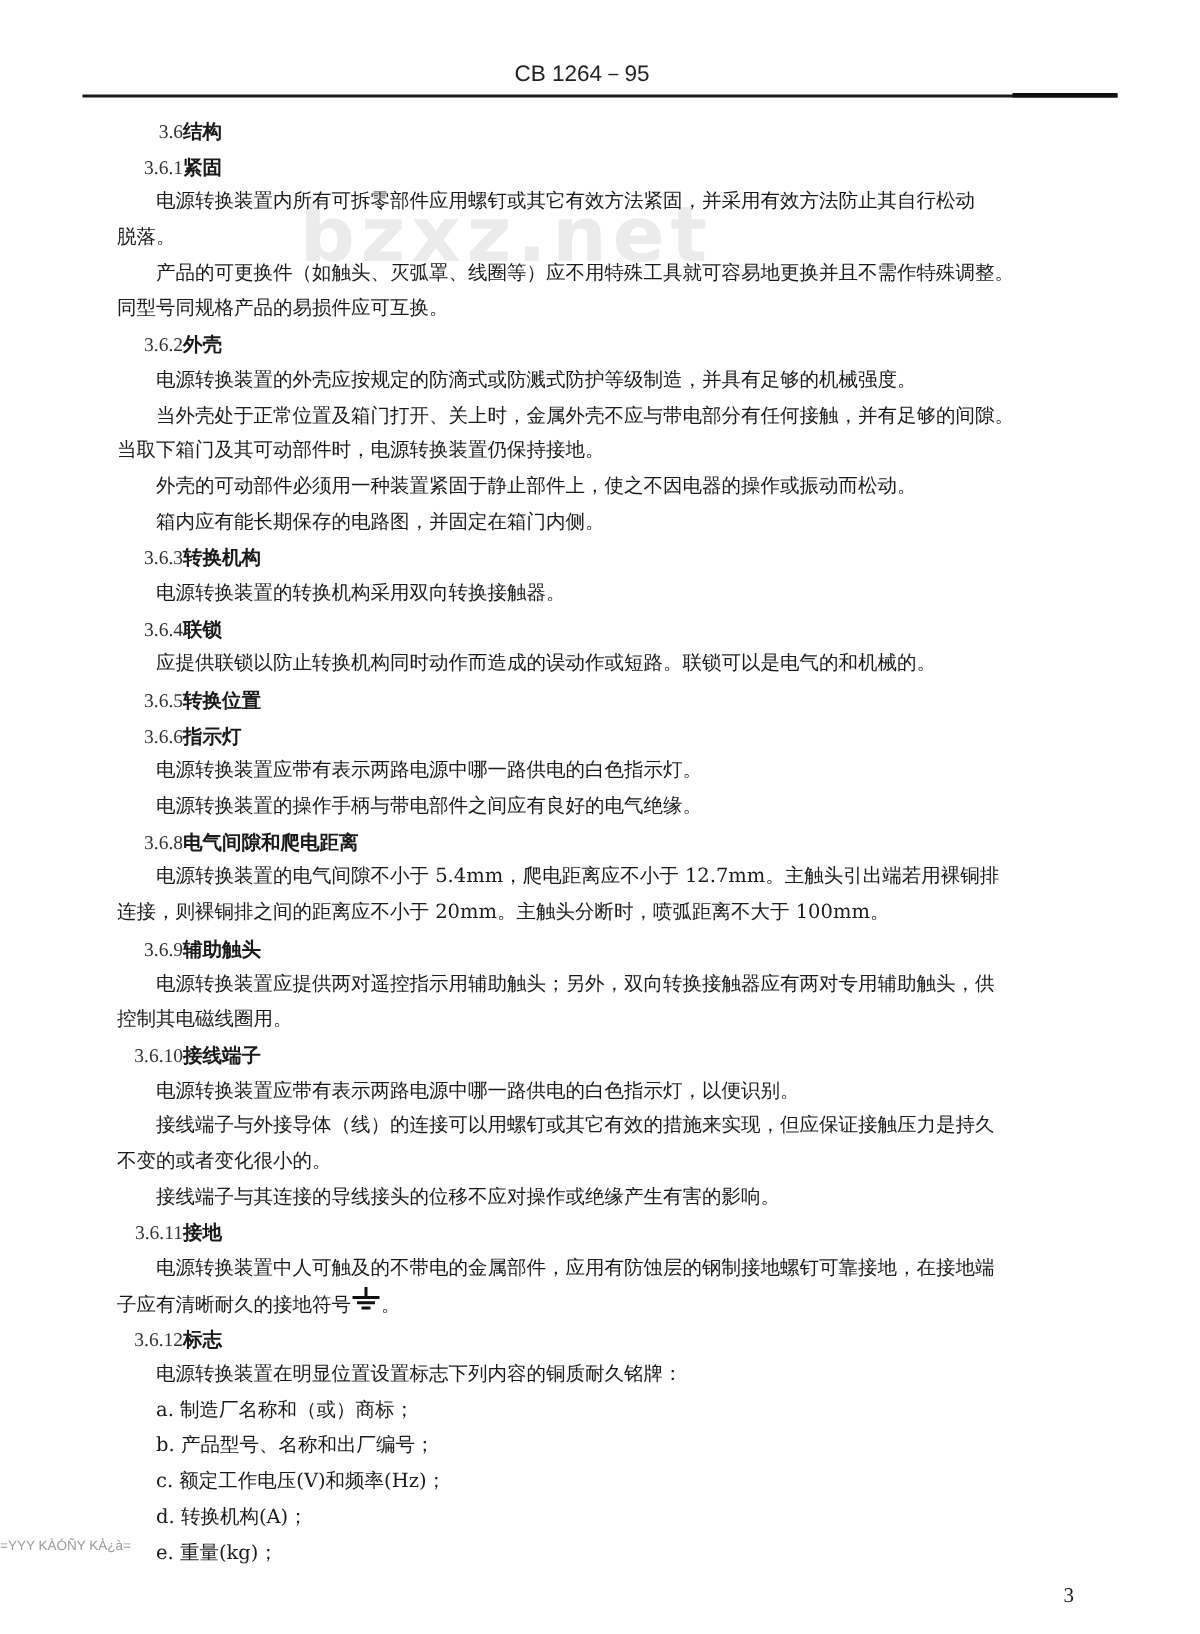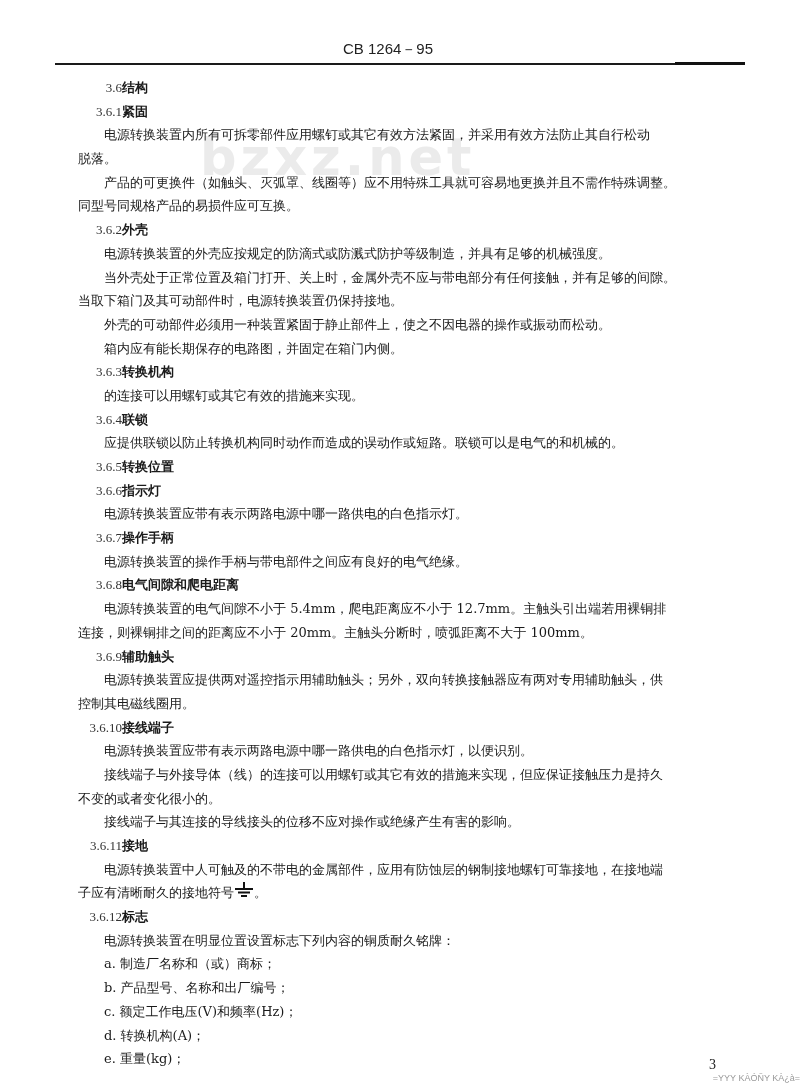--- a/index.html
+++ b/index.html
@@ -16,21 +16,21 @@
   .content { position: absolute; top: 76px; left: 78px; width: 672px; z-index: 1;
              font-size: 13px; line-height: 23.7px; }
   .line { white-space: nowrap; height: 23.7px; }
   .sec { }
   .sec .num { display: inline-block; min-width: 44px; font-family: "Liberation Serif", serif; color: #333; text-align: right; }
   .sec .title { font-weight: bold; }
   .para { text-indent: 26px; }
   .cont { }
   .list { padding-left: 26px; }
   .footer-page { position: absolute; top: 1057px; left: 709px; font-size: 14px; font-family: "Liberation Serif", serif; }
-  .footer-mark { position: absolute; top: 1073px; left: 0; width: 800px; text-align: right;
+  .footer-mark { position: absolute; top: 1025px; left: 0; width: 800px; text-align: left;
                  font-size: 9px; color: #999; font-family: "Liberation Sans", sans-serif; }
   .ground { display: inline-block; vertical-align: middle; }
 </style>
 </head>
 <body>
 
 <div class="header">CB 1264－95</div>
 <div class="rule"></div>
 <div class="watermark">bzxz.net</div>
 
@@ -41,27 +41,26 @@
     <div class="line cont">脱落。</div>
     <div class="line para">产品的可更换件（如触头、灭弧罩、线圈等）应不用特殊工具就可容易地更换并且不需作特殊调整。</div>
     <div class="line cont">同型号同规格产品的易损件应可互换。</div>
     <div class="line sec"><span class="num">3.6.2</span><span class="title">外壳</span></div>
     <div class="line para">电源转换装置的外壳应按规定的防滴式或防溅式防护等级制造，并具有足够的机械强度。</div>
     <div class="line para">当外壳处于正常位置及箱门打开、关上时，金属外壳不应与带电部分有任何接触，并有足够的间隙。</div>
     <div class="line cont">当取下箱门及其可动部件时，电源转换装置仍保持接地。</div>
     <div class="line para">外壳的可动部件必须用一种装置紧固于静止部件上，使之不因电器的操作或振动而松动。</div>
     <div class="line para">箱内应有能长期保存的电路图，并固定在箱门内侧。</div>
     <div class="line sec"><span class="num">3.6.3</span><span class="title">转换机构</span></div>
-    <div class="line para">的连接可以用螺钉或其它有效的措施来实现。</div>
+    <div class="line para">电源转换装置的转换机构采用双向转换接触器。</div>
     <div class="line sec"><span class="num">3.6.4</span><span class="title">联锁</span></div>
     <div class="line para">应提供联锁以防止转换机构同时动作而造成的误动作或短路。联锁可以是电气的和机械的。</div>
     <div class="line sec"><span class="num">3.6.5</span><span class="title">转换位置</span></div>
     <div class="line sec"><span class="num">3.6.6</span><span class="title">指示灯</span></div>
     <div class="line para">电源转换装置应带有表示两路电源中哪一路供电的白色指示灯。</div>
-    <div class="line sec"><span class="num">3.6.7</span><span class="title">操作手柄</span></div>
     <div class="line para">电源转换装置的操作手柄与带电部件之间应有良好的电气绝缘。</div>
     <div class="line sec"><span class="num">3.6.8</span><span class="title">电气间隙和爬电距离</span></div>
     <div class="line para">电源转换装置的电气间隙不小于 5.4mm，爬电距离应不小于 12.7mm。主触头引出端若用裸铜排</div>
     <div class="line cont">连接，则裸铜排之间的距离应不小于 20mm。主触头分断时，喷弧距离不大于 100mm。</div>
     <div class="line sec"><span class="num">3.6.9</span><span class="title">辅助触头</span></div>
     <div class="line para">电源转换装置应提供两对遥控指示用辅助触头；另外，双向转换接触器应有两对专用辅助触头，供</div>
     <div class="line cont">控制其电磁线圈用。</div>
     <div class="line sec"><span class="num">3.6.10</span><span class="title">接线端子</span></div>
     <div class="line para">电源转换装置应带有表示两路电源中哪一路供电的白色指示灯，以便识别。</div>
     <div class="line para">接线端子与外接导体（线）的连接可以用螺钉或其它有效的措施来实现，但应保证接触压力是持久</div>

